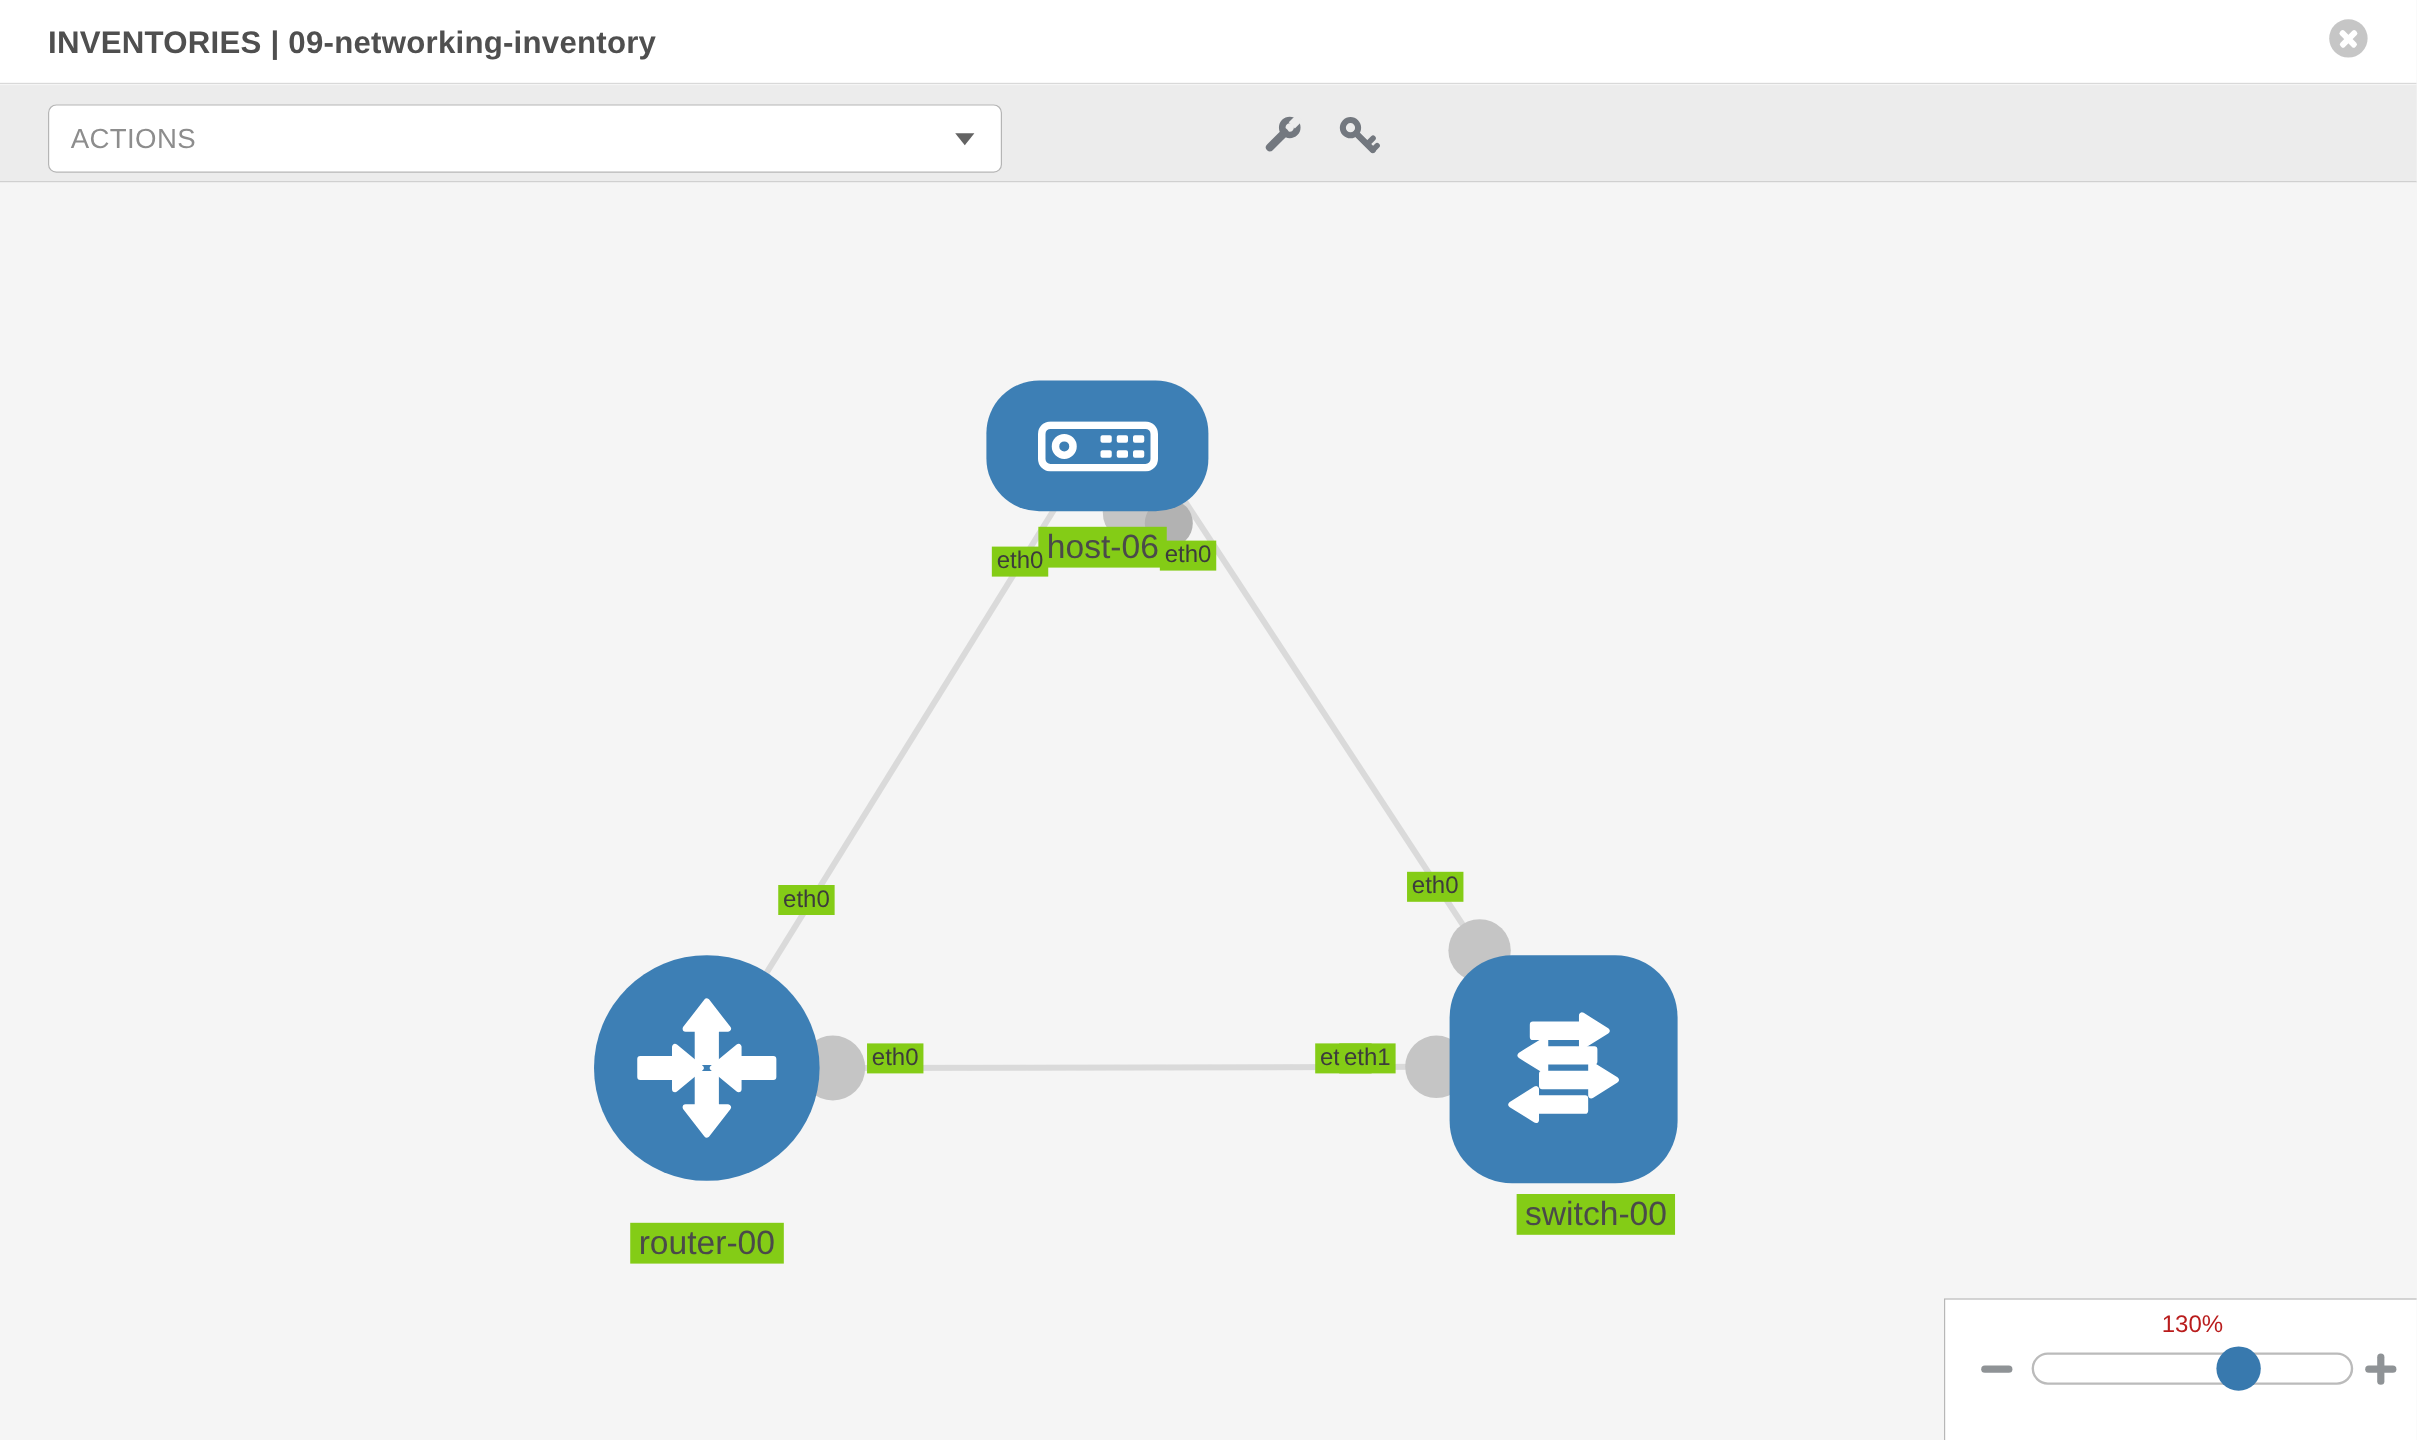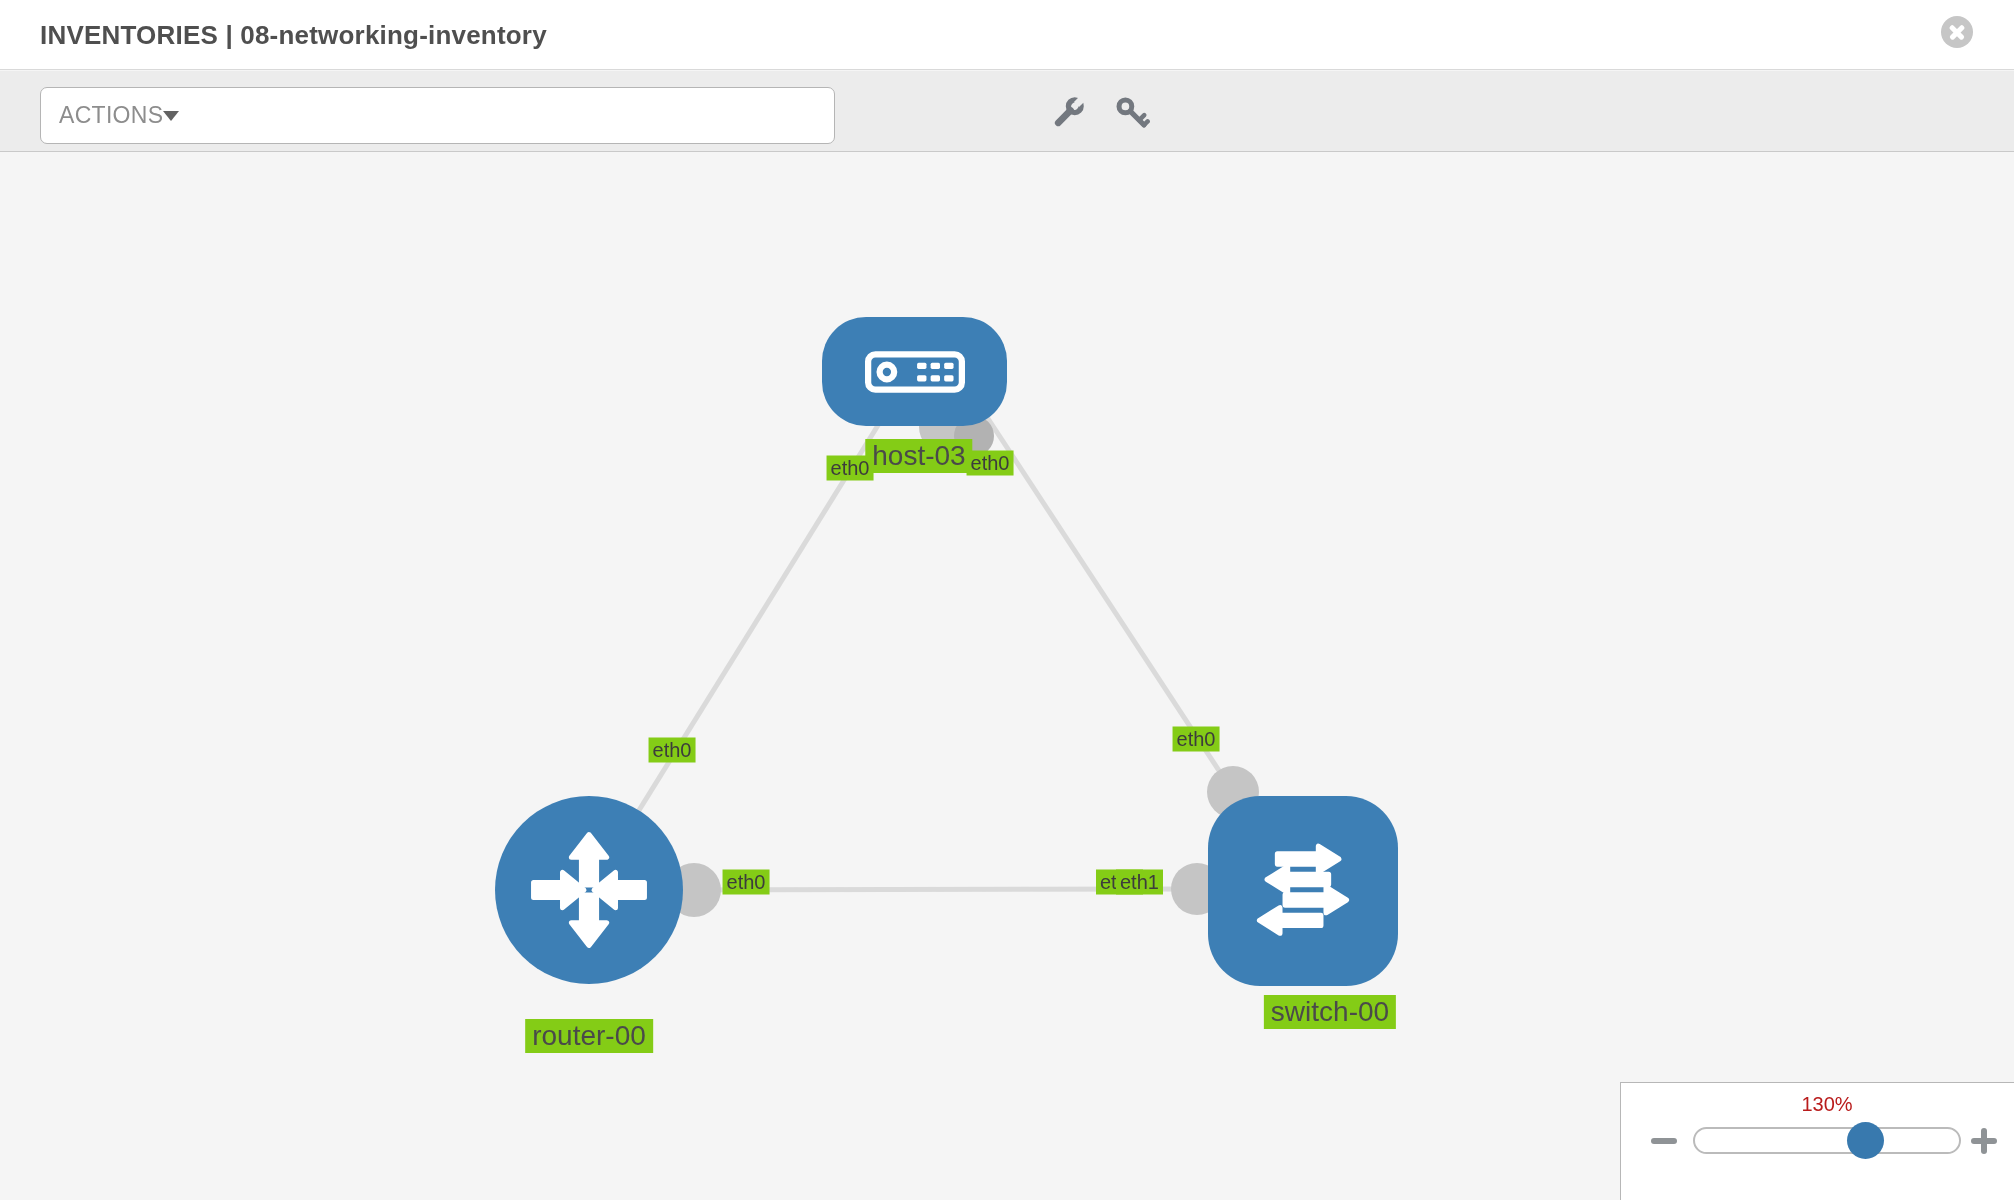--- a/index.html
+++ b/index.html
@@ -17,21 +17,21 @@
   .close-btn .bar { position:absolute; left:7px; top:14px; width:18px; height:4.5px;
                     background:#ffffff; border-radius:2px; }
   .close-btn .bar.a { transform:rotate(45deg); }
   .close-btn .bar.b { transform:rotate(-45deg); }
 
   
   .toolbar { position:absolute; left:0; top:71px; width:2014px; height:81px;
              background:#ececec; border-bottom:1px solid #c9c9c9; }
   .select { position:absolute; top:16px; height:57px; background:#ffffff;
             border:1px solid #b5b5b5; border-radius:7px; display:flex;
-            align-items:center; justify-content:flex-start; padding:0 22px 0 18px;
+            align-items:center; justify-content:space-between; padding:0 22px 0 18px;
             cursor:pointer; }
   .select .ph { font-size:23px; color:#8d8d8d; letter-spacing:.3px; }
   .caret { width:0; height:0; border-left:8px solid transparent;
            border-right:8px solid transparent; border-top:10px solid #636363; }
   .select.actions { left:40px;  width:795px; }
   .select.search  { left:1185px; width:793px; }
   .tool-icon { position:absolute; top:20px; width:44px; height:44px; display:flex;
                align-items:center; justify-content:center; cursor:pointer; }
   .tool-icon.wrench { left:1046px; }
   .tool-icon.key    { left:1110px; }
@@ -69,21 +69,21 @@
                 cursor:pointer; }
   .zoom-thumb { position:absolute; left:152px; top:-7px; width:37px; height:37px;
                 border-radius:50%; background:#3879ae; cursor:grab; }
 </style>
 </head>
 <body>
 
 <div class="page">
 
   <div class="header">
-    <div class="header-title">INVENTORIES | 08-networking-inventory</div>
+    <div class="header-title">INVENTORIES | 09-networking-inventory</div>
     <div class="close-btn">
       <div class="bar a"></div>
       <div class="bar b"></div>
     </div>
   </div>
 
   <div class="toolbar">
     <div class="select actions">
       <span class="ph">ACTIONS</span>
       <span class="caret"></span>
@@ -156,21 +156,21 @@
       <svg width="128" height="128" viewBox="0 0 100 100">
         <g fill="#fff" stroke="#fff" stroke-width="4" stroke-linejoin="round">
           <polygon points="78,25 62,15 62,21 30,21 30,29 62,29 62,35"></polygon>
           <polygon points="22,41 38,31 38,37 70,37 70,45 38,45 38,51"></polygon>
           <polygon points="84,57 68,47 68,53 36,53 36,61 68,61 68,67"></polygon>
           <polygon points="16,73 32,63 32,69 64,69 64,77 32,77 32,83"></polygon>
         </g>
       </svg>
     </div>
 
-    <div class="lbl node-label" style="left:919px; top:304px;">host-03</div>
+    <div class="lbl node-label" style="left:919px; top:304px;">host-06</div>
     <div class="lbl node-label" style="left:589px; top:884px;">router-00</div>
     <div class="lbl node-label" style="left:1330px; top:860px;">switch-00</div>
 
     <div class="lbl iface" style="left:850px; top:316px;">eth0</div>
     <div class="lbl iface" style="left:990px; top:311px;">eth0</div>
     <div class="lbl iface" style="left:672px; top:598px;">eth0</div>
     <div class="lbl iface" style="left:746px; top:730px;">eth0</div>
     <div class="lbl iface anchor-left under" style="left:1096px; top:730px;">eth0</div>
     <div class="lbl iface anchor-left over" style="left:1116px; top:730px;text-align:right;">eth1</div>
     <div class="lbl iface" style="left:1196px; top:587px;">eth0</div>

